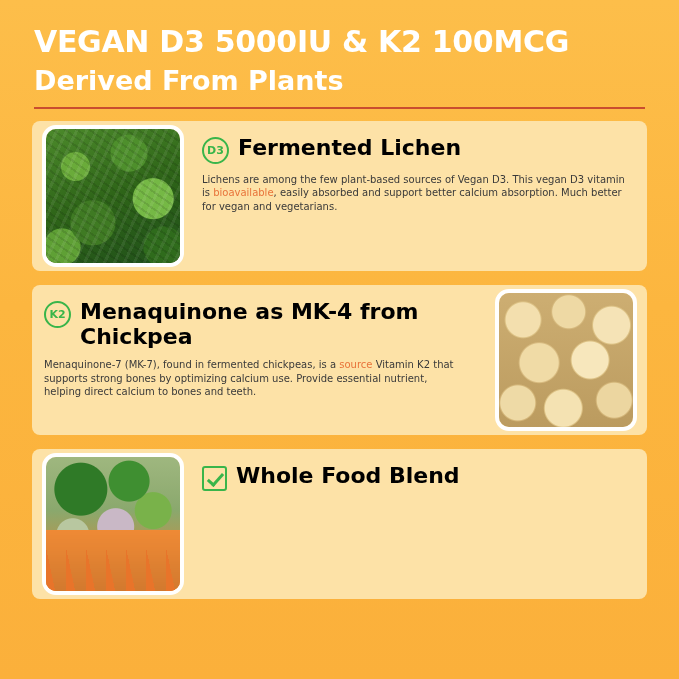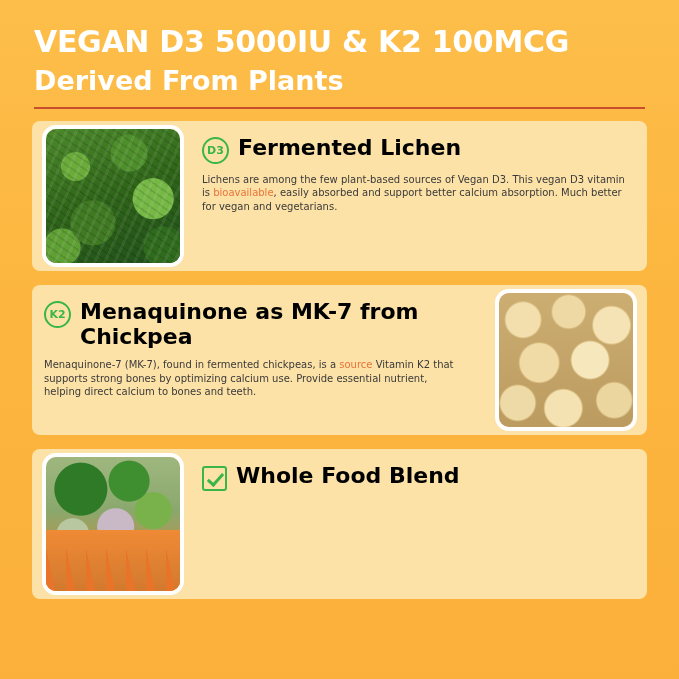--- a/index.html
+++ b/index.html
@@ -211,21 +211,21 @@
       <span>Lichens are among the few plant-based sources of Vegan D3. This vegan D3 vitamin is </span><span class="hl">bioavailable</span><span>, easily absorbed and support better calcium absorption. Much better for vegan and vegetarians.</span>
     </div>
   </div>
 
   <div class="card with-right-img">
     <div class="thumb right">
       <div class="art-chickpea"></div>
     </div>
     <div class="card-head">
       <div class="badge">K2</div>
-      <div class="card-title">Menaquinone as MK-7 from Chickpea</div>
+      <div class="card-title">Menaquinone as MK-4 from Chickpea</div>
     </div>
     <div class="card-body">
       <span>Menaquinone-7 (MK-7), found in fermented chickpeas, is a </span><span class="hl">source</span><span> Vitamin K2 that supports strong bones by optimizing calcium use. Provide essential nutrient, helping direct calcium to bones and teeth.</span>
     </div>
   </div>
 
   <div class="card with-left-img">
     <div class="thumb left">
       <div class="art-veg"></div>
     </div>

